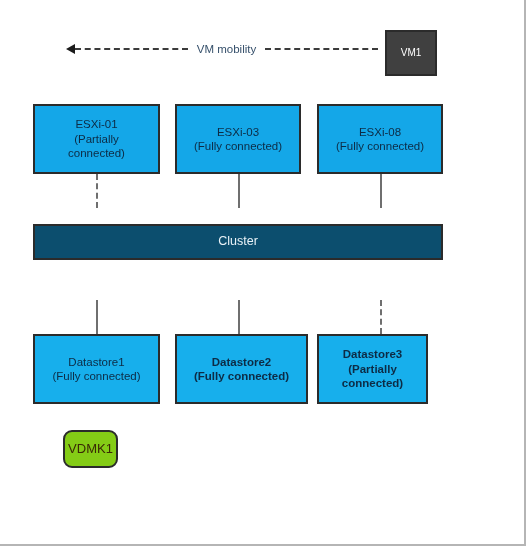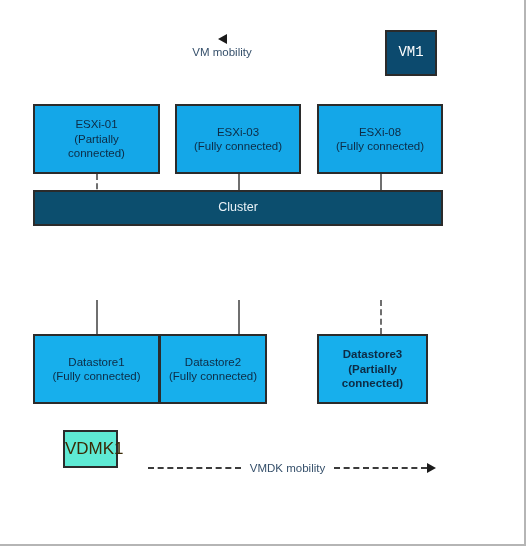--- a/index.html
+++ b/index.html
@@ -39,29 +39,29 @@
     background: #14A7E8;
     color: #0d2b45;
     font-size: 11.5px;
   }
   .datastore-node {
     background: #17AFEC;
     color: #0d2b45;
     font-size: 11.5px;
   }
   .vm-node {
-    background: #0c4a6e;
+    background: #404040;
     color: #ffffff;
-    font-size: 14px;
-    font-family: Liberation Mono, monospace;
+    font-size: 10px;
   }
   .vmdk-node {
-    background: #5eead4;
+    background: #84cc16;
     color: #3a2a05;
-    font-size: 17px;
+    font-size: 13px;
+    border-radius: 9px;
   }
   .bar-node {
     background: #0C4E6E;
     color: #e9f2f7;
     font-size: 12.5px;
   }
   .connector {
     position: absolute;
     width: 0;
     border-left-width: 2px;
@@ -101,21 +101,21 @@
   }
   .arrow-head.right {
     border-left: 9px solid #1b1b1b;
   }
 </style>
 </head>
 <body>
 
 <div id="canvas">
 
-  <div class="flow" style="left:66px; top:34px; width:312px;flex-direction:column;">
+  <div class="flow" style="left:66px; top:40px; width:312px;">
     <span class="arrow-head left"></span>
     <span class="flow-seg"></span>
     <span class="flow-label">VM mobility</span>
     <span class="flow-seg"></span>
   </div>
 
   <div class="node vm-node" style="left:385px; top:30px; width:52px; height:46px;">
     <span class="node-label">VM1</span>
   </div>
 
@@ -130,47 +130,41 @@
   </div>
   <div class="node esxi-node" style="left:317px; top:104px; width:126px; height:70px;">
     <span class="node-label">ESXi-08
 (Fully connected)</span>
   </div>
 
   <div class="connector dashed" style="left:96px; top:174px; height:34px;"></div>
   <div class="connector" style="left:238px; top:174px; height:34px;"></div>
   <div class="connector" style="left:380px; top:174px; height:34px;"></div>
 
-  <div class="node bar-node" style="left:33px; top:190px; width:410px; height:36px;">
+  <div class="node bar-node" style="left:33px; top:224px; width:410px; height:36px;">
     <span class="node-label">Cluster</span>
   </div>
 
 
   <div class="connector" style="left:96px; top:300px; height:34px;"></div>
   <div class="connector" style="left:238px; top:300px; height:34px;"></div>
   <div class="connector dashed" style="left:380px; top:300px; height:34px;"></div>
 
   <div class="node datastore-node" style="left:33px; top:334px; width:127px; height:70px;justify-content:flex-end;">
     <span class="node-label">Datastore1
 (Fully connected)</span>
   </div>
-  <div class="node datastore-node" style="left:159px; top:334px; width:108px; height:70px;">
+  <div class="node datastore-node" style="left:175px; top:334px; width:133px; height:70px;font-weight:bold;">
     <span class="node-label">Datastore2
 (Fully connected)</span>
   </div>
   <div class="node datastore-node" style="left:317px; top:334px; width:111px; height:70px;font-weight:bold;">
     <span class="node-label">Datastore3
 (Partially
 connected)</span>
   </div>
 
   <div class="node vmdk-node" style="left:63px; top:430px; width:55px; height:38px;">
     <span class="node-label">VDMK1</span>
   </div>
 
-  <div class="flow" style="left:148px; top:459px; width:288px;">
-    <span class="flow-seg"></span>
-    <span class="flow-label">VMDK mobility</span>
-    <span class="flow-seg"></span>
-    <span class="arrow-head right"></span>
-  </div>
 
 </div>
 
 </body></html>

